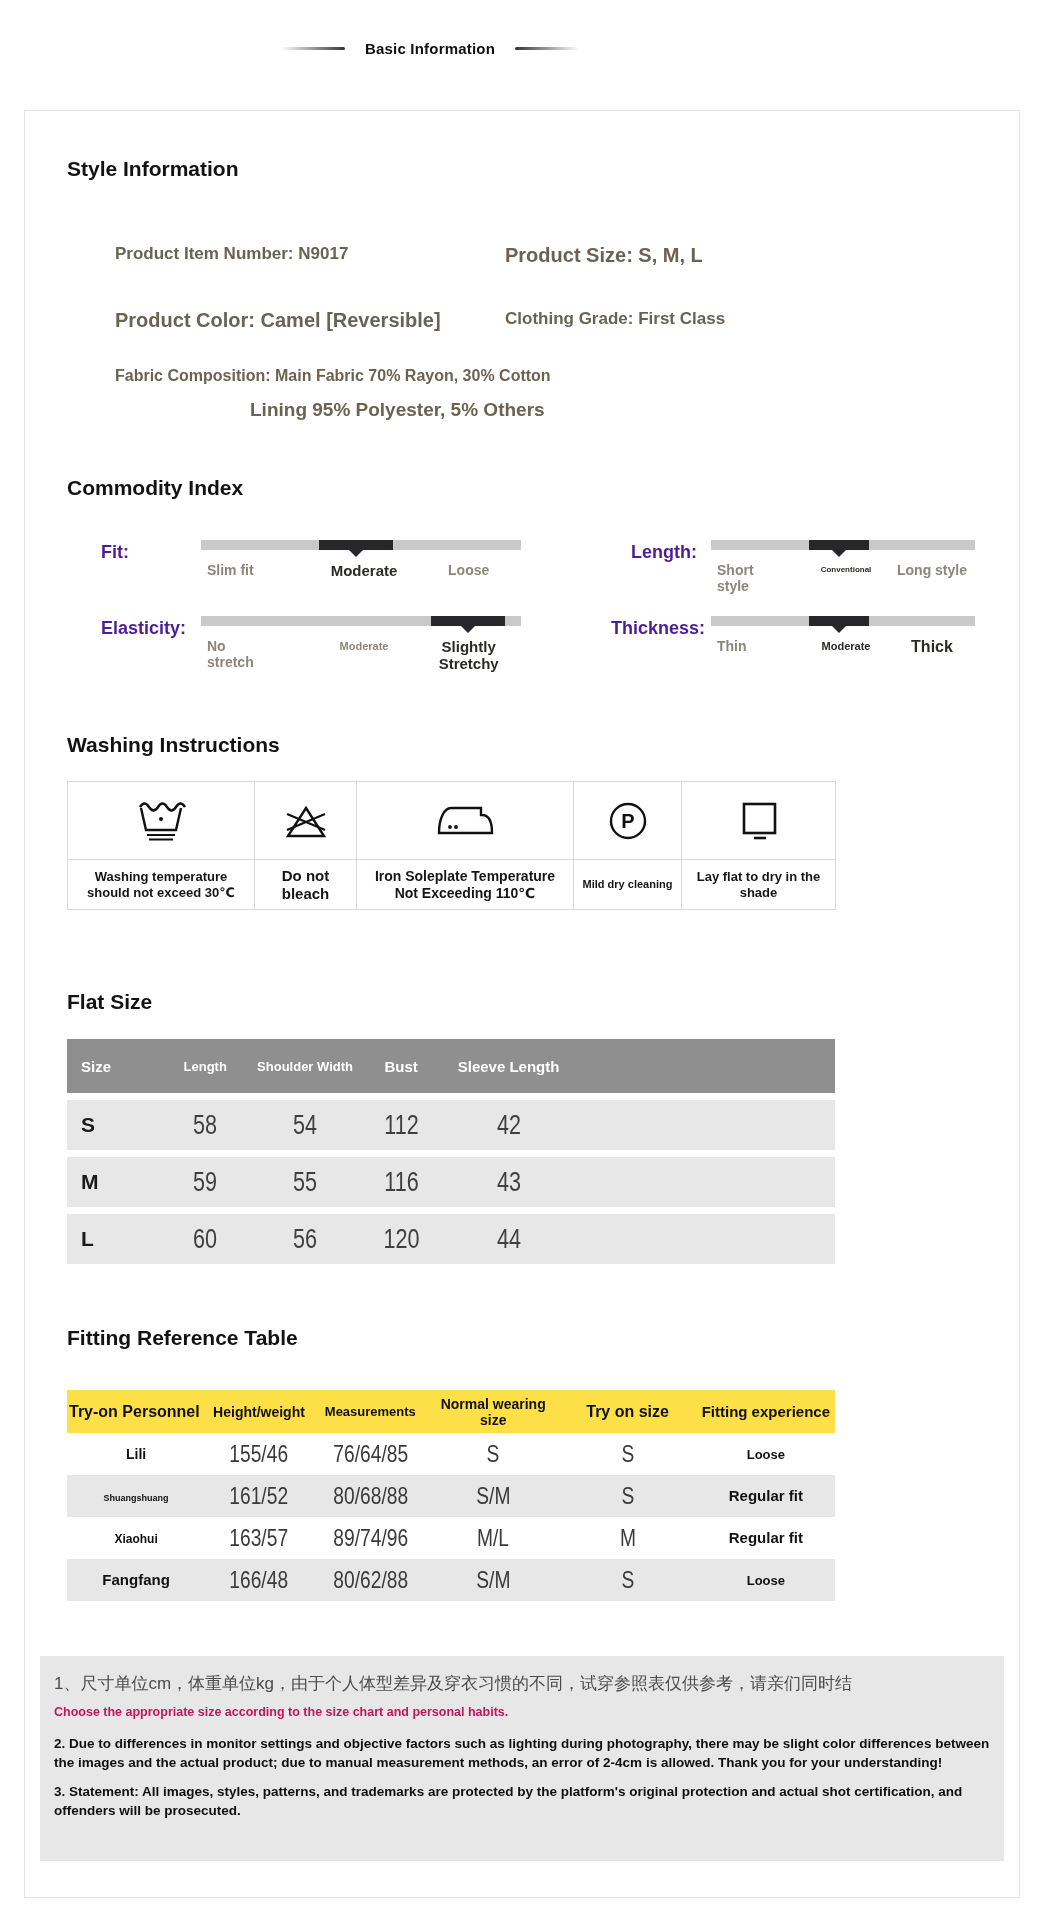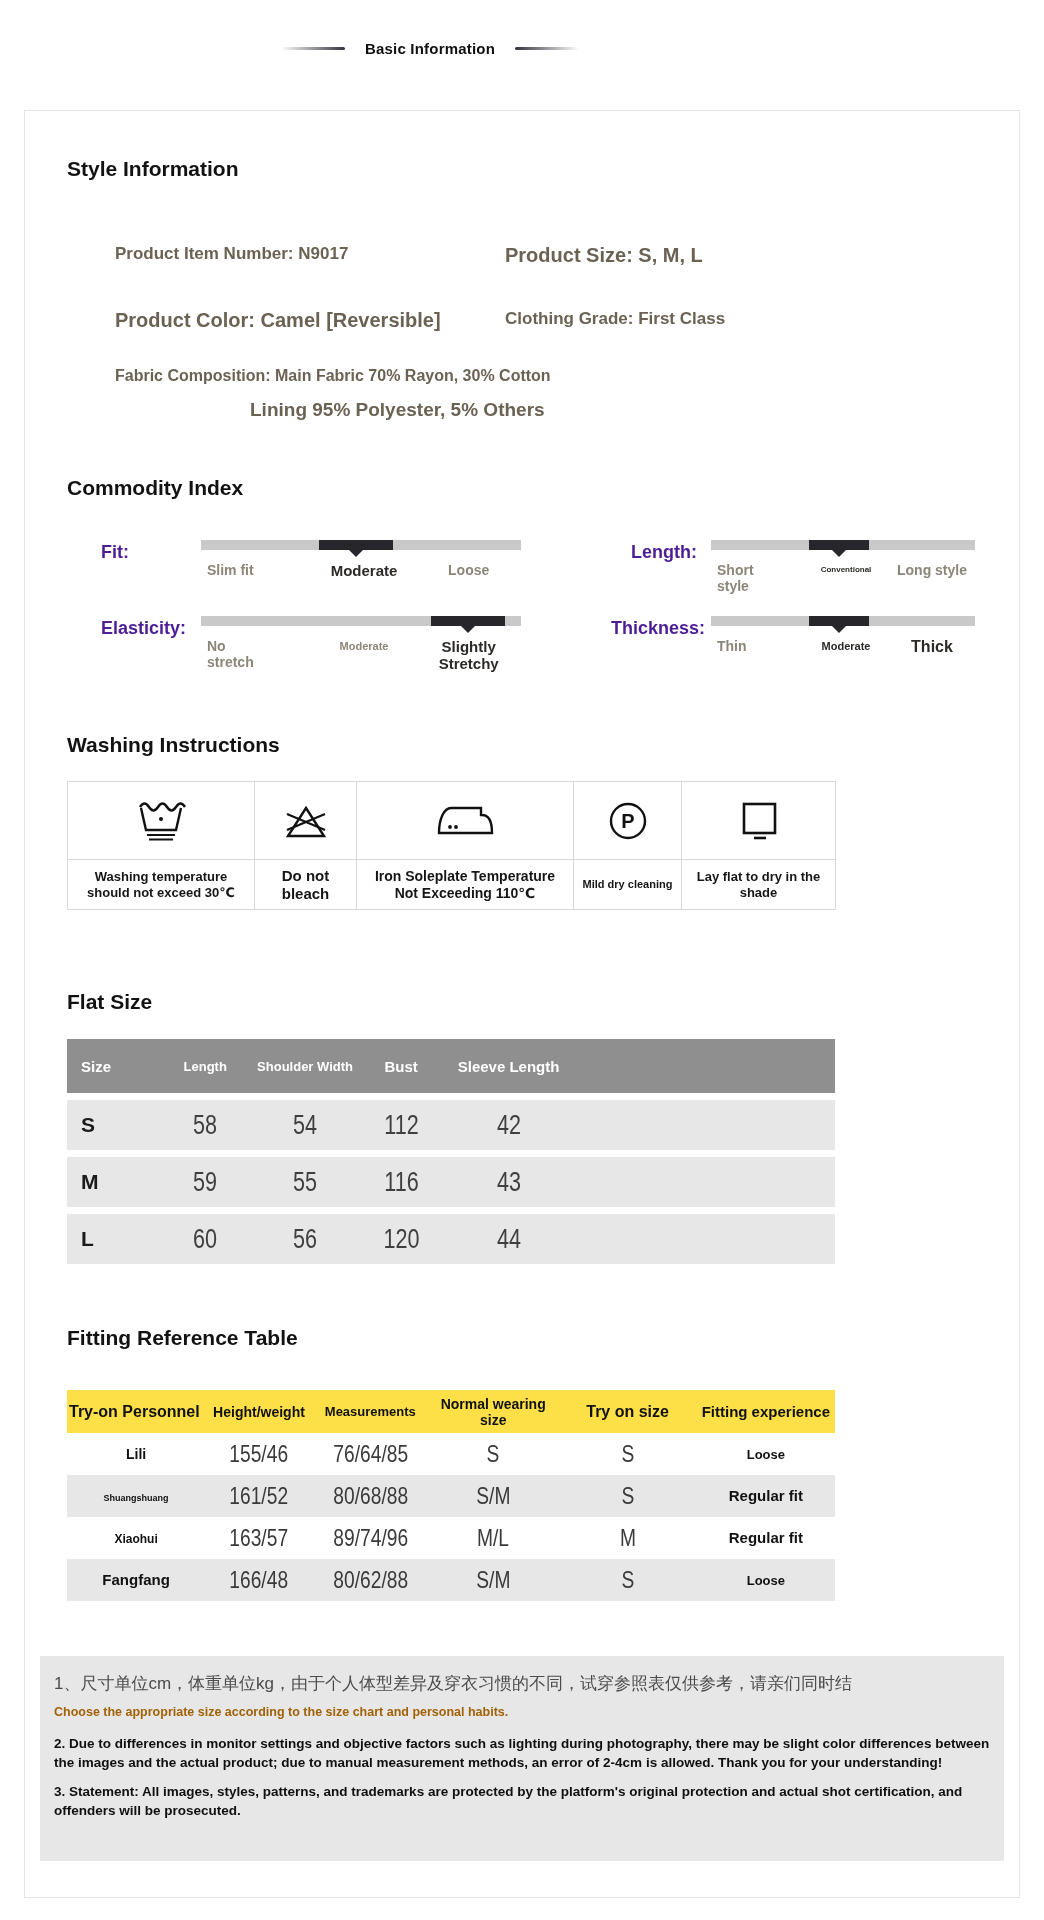--- a/index.html
+++ b/index.html
@@ -84,21 +84,21 @@
   .fit-head .tc4 { font-size:14px; } .fit-head .tc5 { font-size:16px; } .fit-head .tc6 { font-size:15px; }
   .pname { font-weight:bold; color:#111; }
   .pn14{font-size:14px;} .pn9{font-size:9px;} .pn12{font-size:12px;} .pn15{font-size:15px;}
   .fit-num { display:inline-block; transform:scaleX(.8); font-size:24px; font-weight:normal; color:#3a3a3a; }
   .exp { font-weight:bold; color:#111; }
   .exp13{font-size:13px;} .exp15{font-size:15px;}
 
   
   .notes { margin:55px 15px 0 15px; background:#e8e7e7; padding:16px 14px 30px 14px; }
   .note-zh { font-size:17px; color:#4c4c4c; font-weight:normal; margin-bottom:10px; }
-  .note-en-small { font-size:12.5px; font-weight:bold; color:#a16207; margin-bottom:16px; }
+  .note-en-small { font-size:12.5px; font-weight:bold; color:#be185d; margin-bottom:16px; }
   .note-p { font-size:13.5px; font-weight:bold; color:#101010; line-height:1.4; margin-bottom:10px; }
 </style>
 </head>
 <body>
 
 <div class="page-header">
   <span class="hdr-line left"></span>
   <span class="hdr-title">Basic Information</span>
   <span class="hdr-line right"></span>
 </div>

